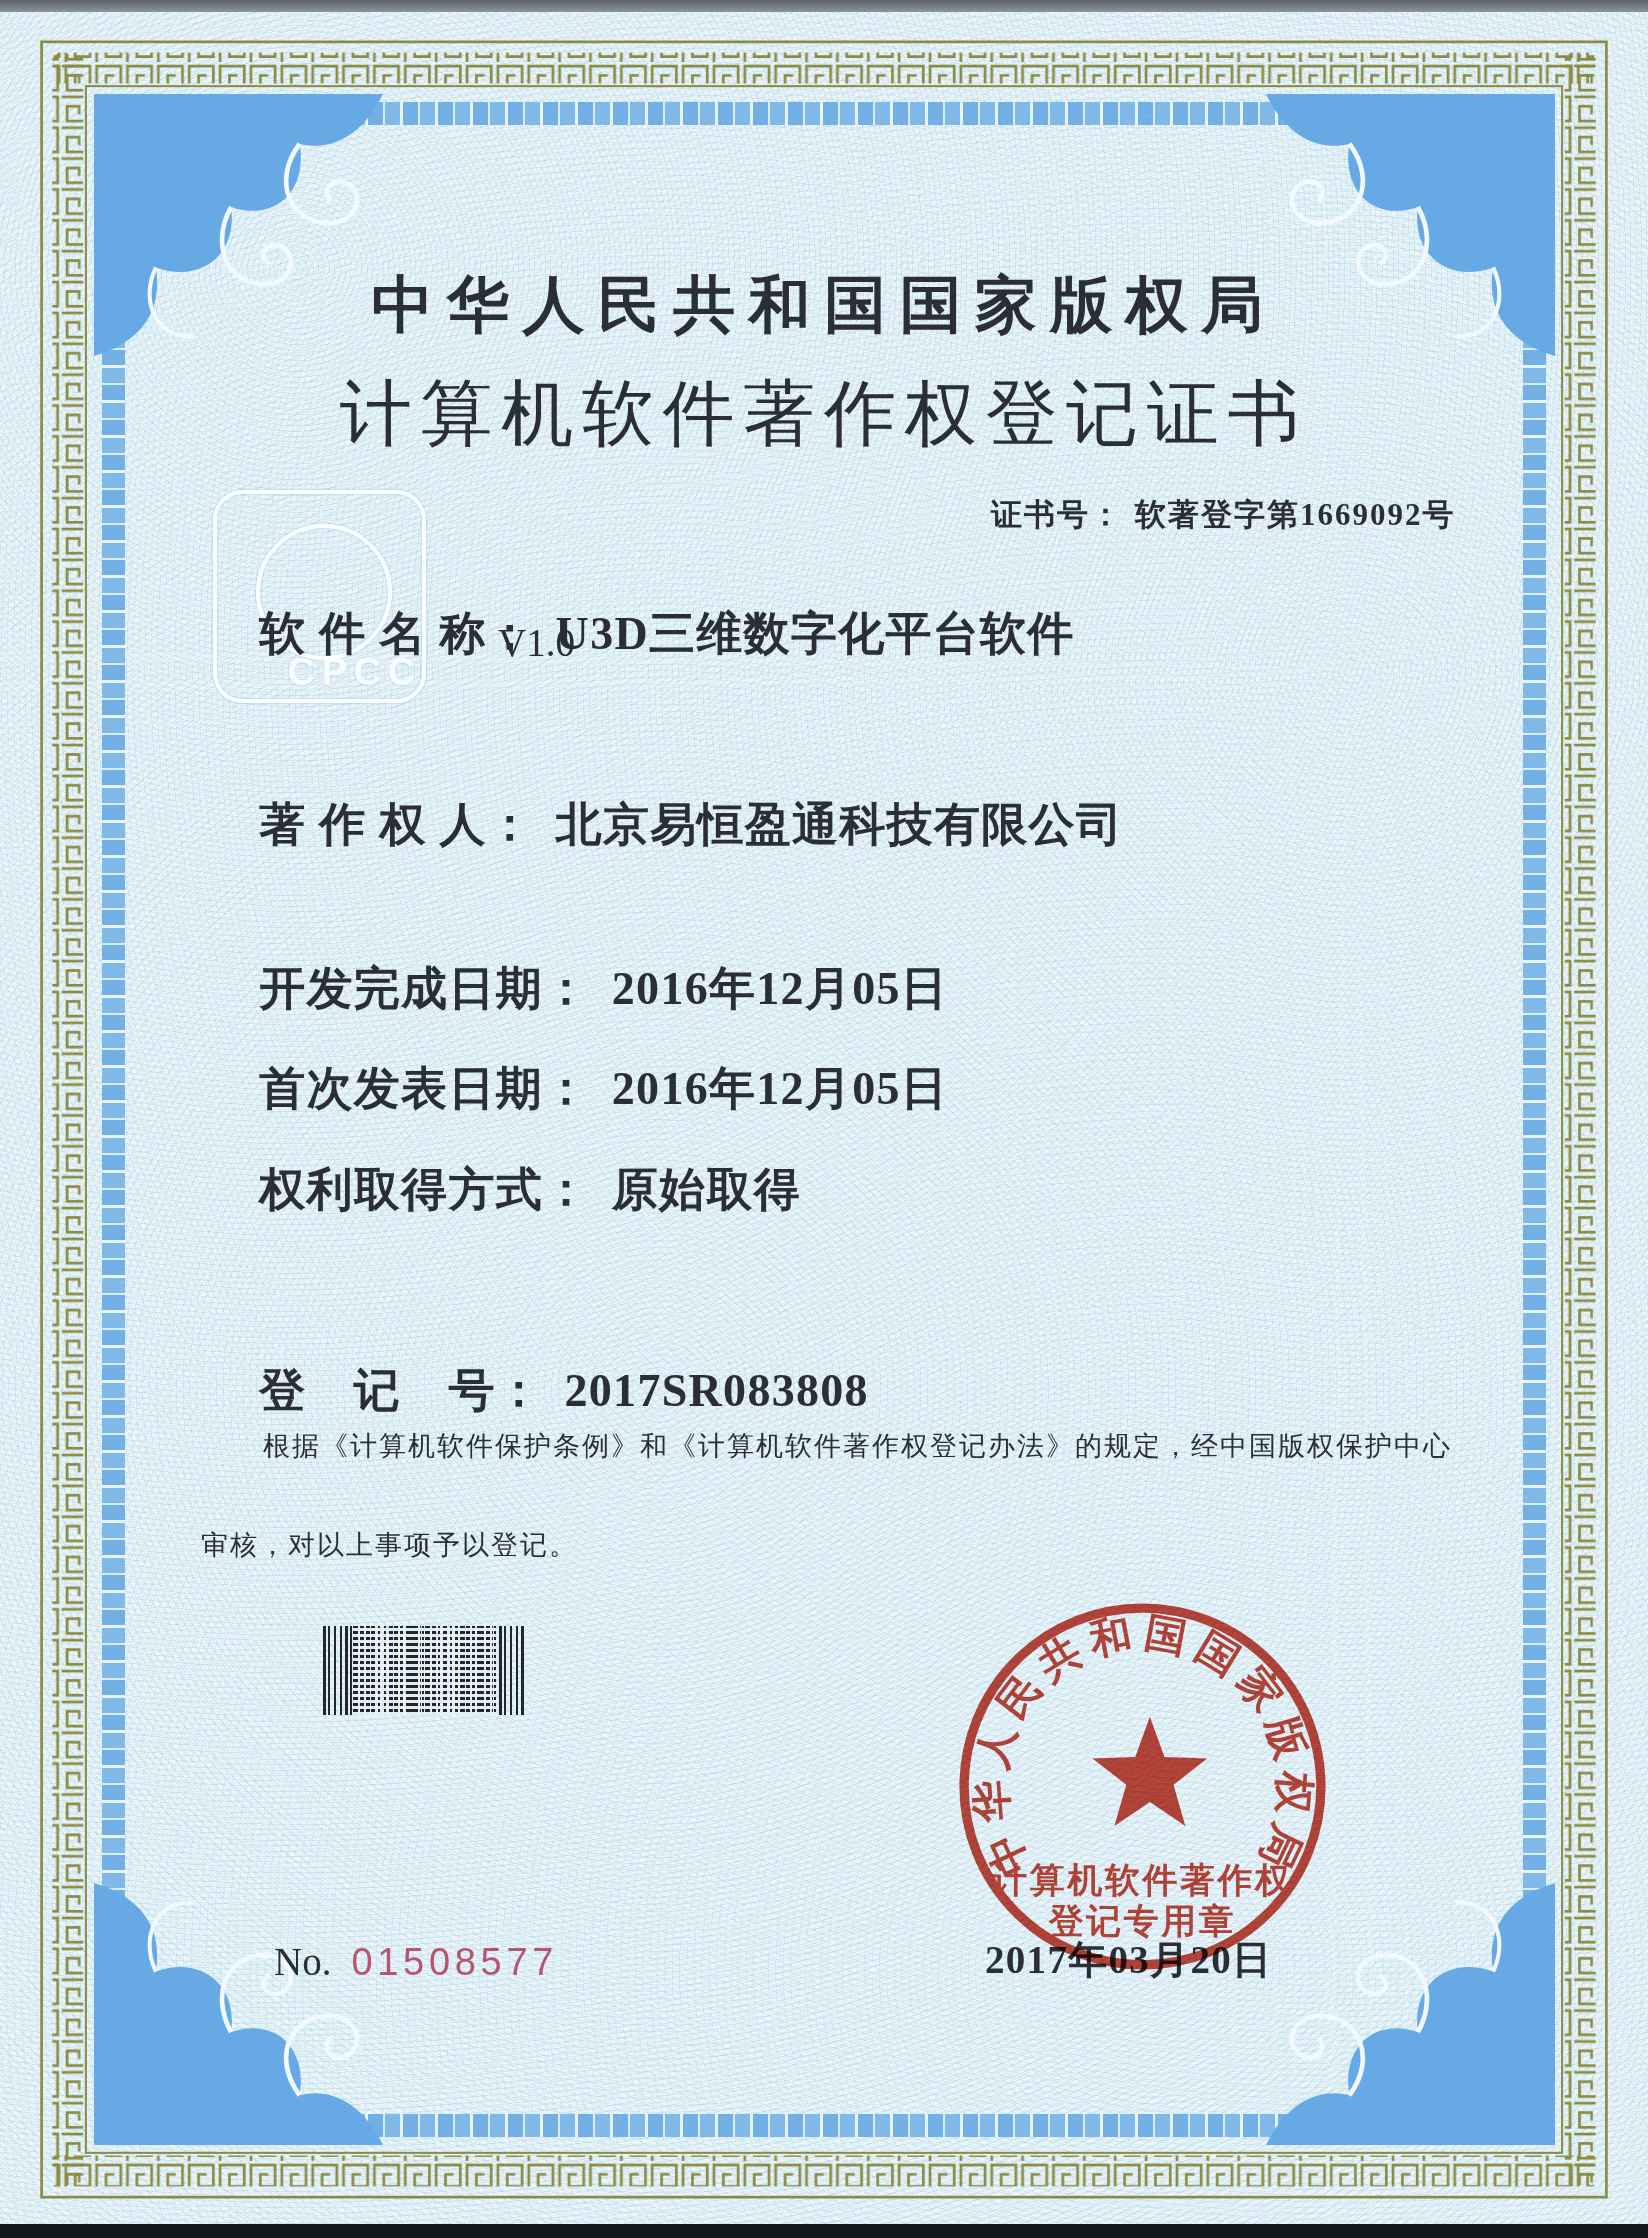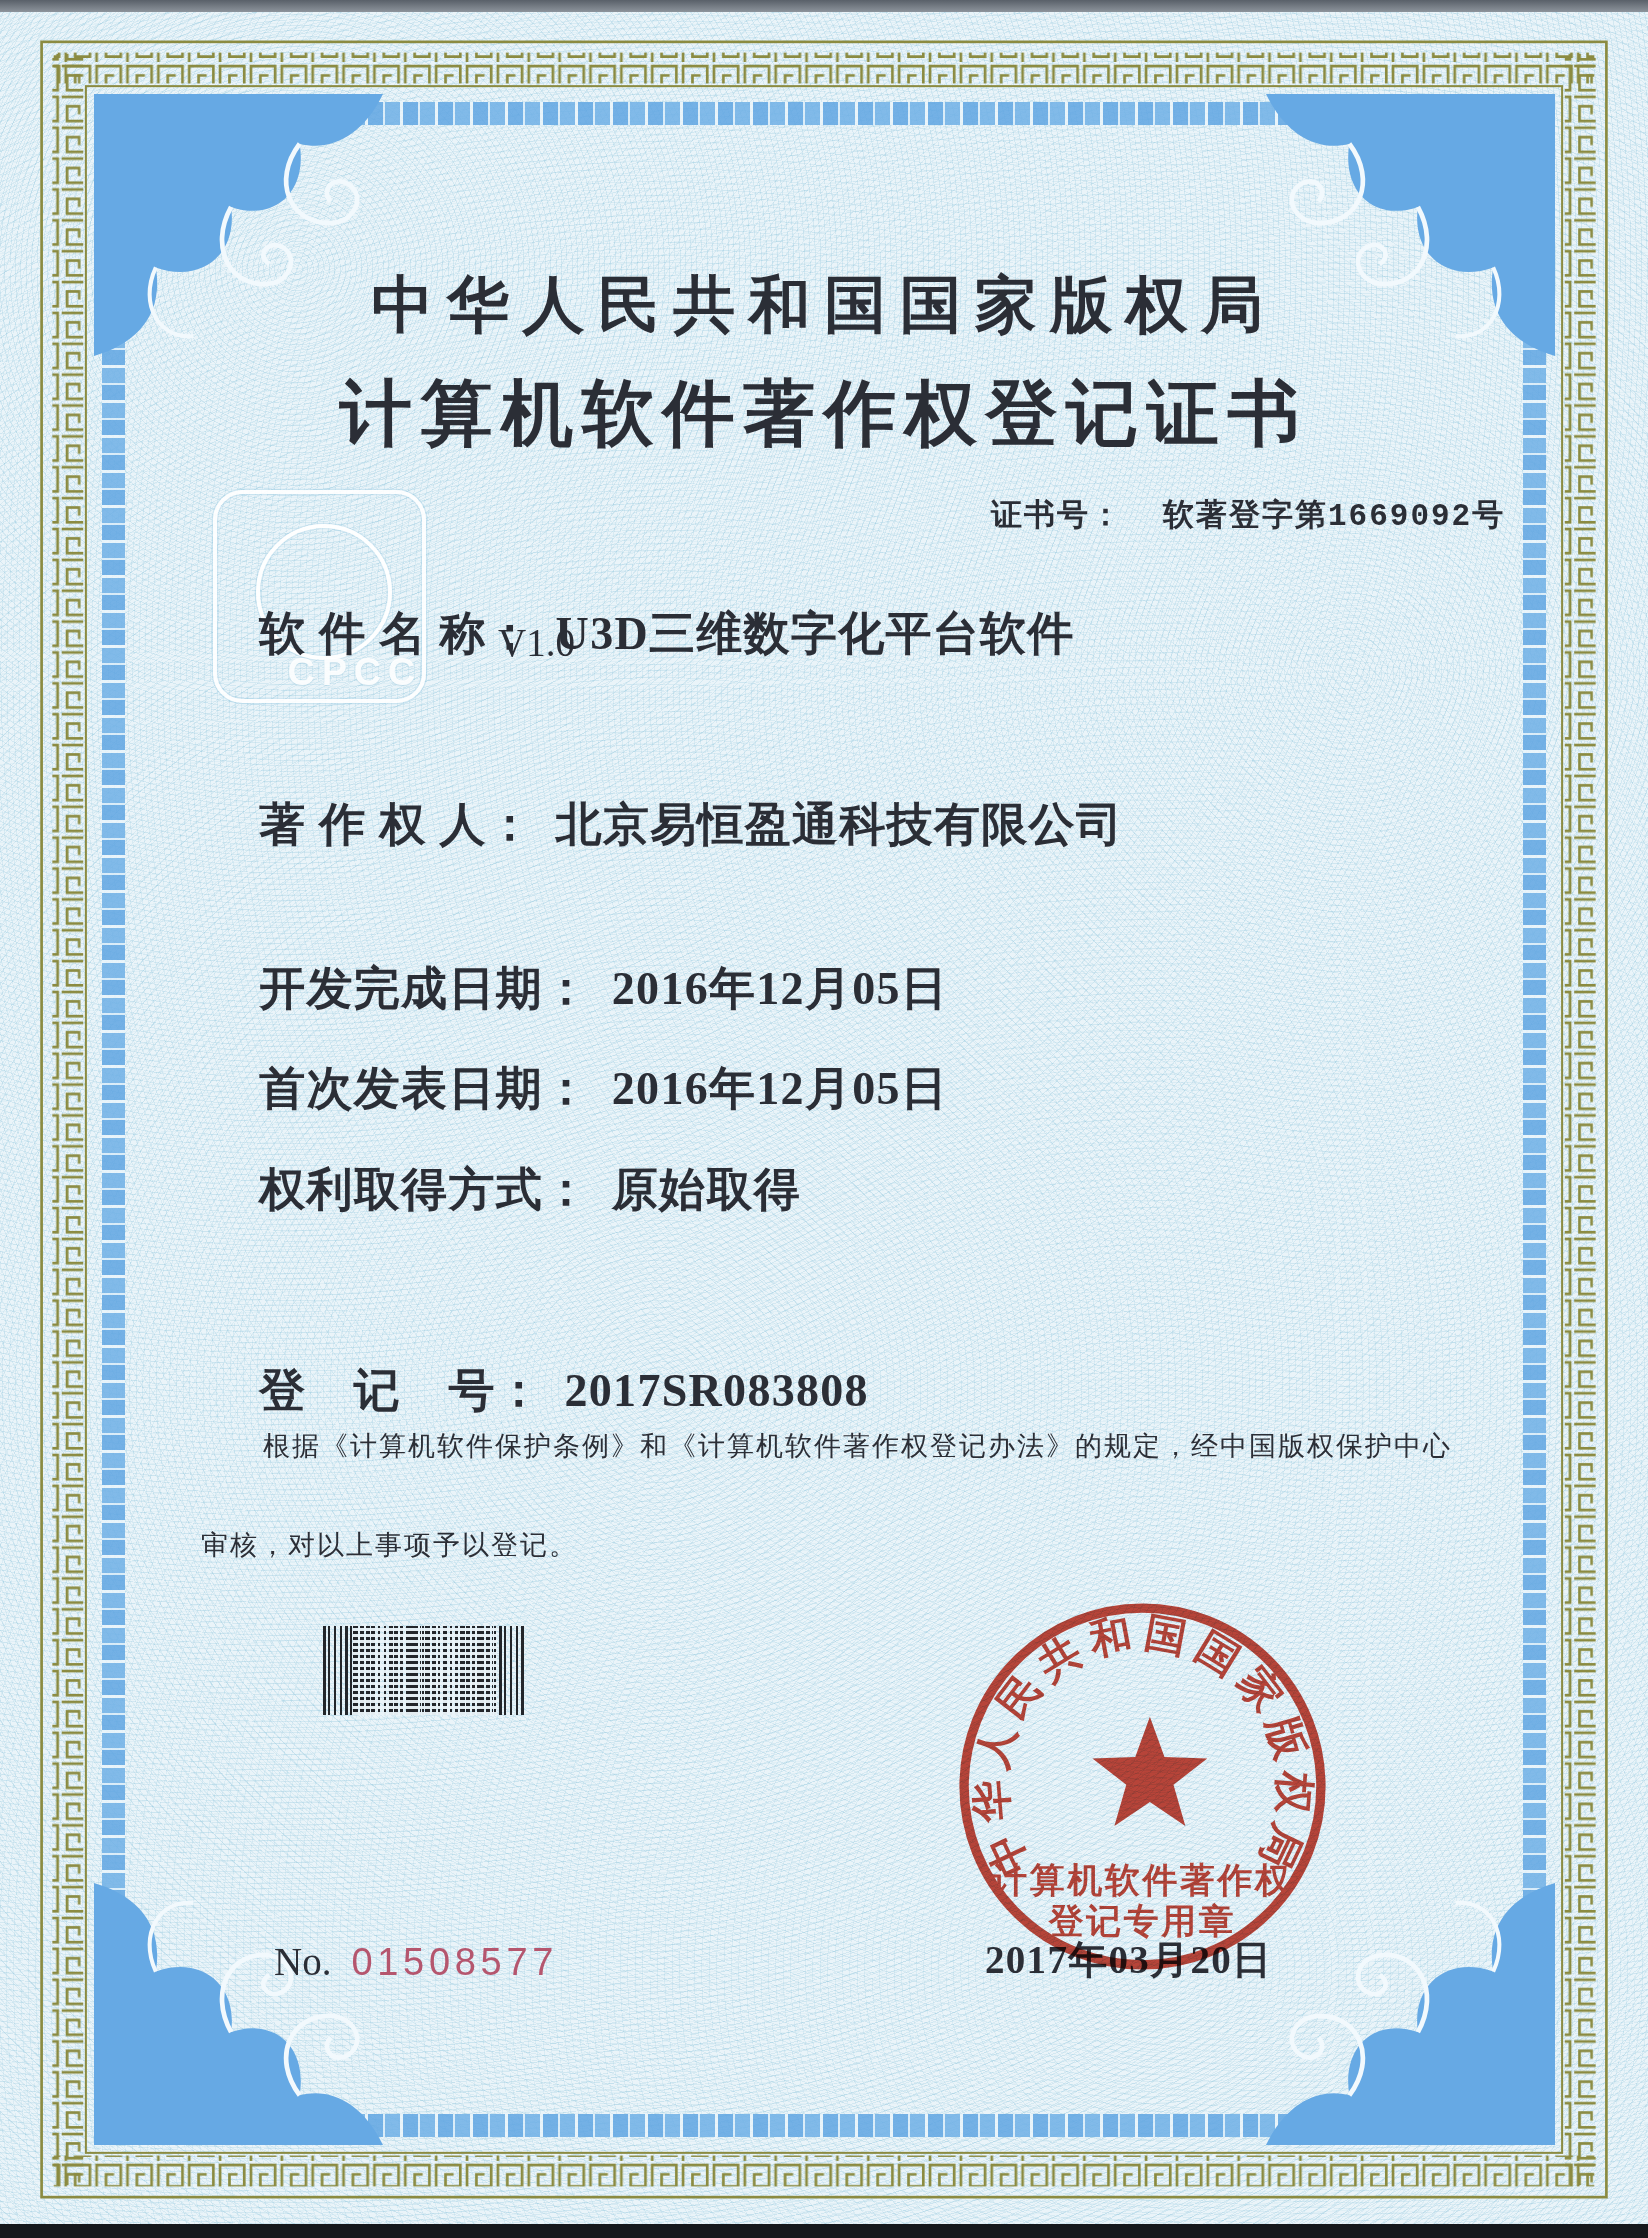--- a/index.html
+++ b/index.html
@@ -28,24 +28,24 @@
     box-shadow:0 0 0 1.3px rgba(150,200,225,.35), inset 0 0 0 1.3px rgba(150,200,225,.3);}
   .watermark .wm-circle{position:absolute;left:50%;top:46%;width:128px;height:128px;margin:-64px 0 0 -64px;
     border:4px solid rgba(255,255,255,.95);border-radius:50%;
     box-shadow:0 0 0 1.3px rgba(150,200,225,.3), inset 0 0 0 1.3px rgba(150,200,225,.28);}
   .watermark .wm-text{position:absolute;left:0;right:0;bottom:5.4px;text-align:right;
     font-family:"Liberation Sans",sans-serif;font-size:38px;font-weight:700;letter-spacing:6.7px;
     color:rgba(255,255,255,.92);text-shadow:0 0.7px 1.3px rgba(140,190,215,.45);}
   .authority{position:absolute;left:0;top:263px;width:100%;text-align:center;
     font-size:62px;font-weight:700;letter-spacing:13.4px;z-index:3;}
   .cert-title{position:absolute;left:0;top:366px;width:100%;text-align:center;
-    font-size:72px;font-weight:700;letter-spacing:8.7px;z-index:3;}
+    font-size:72px;font-weight:400;letter-spacing:8.7px;z-index:3;}
   .cert-no{position:absolute;left:991px;top:494px;font-size:31px;font-weight:700;
     letter-spacing:2px;z-index:3;}
-  .cert-no .val{margin-left:40px;font-family:Liberation Mono, monospace;}
+  .cert-no .val{margin-left:12px;}
   .row{position:absolute;left:208px;z-index:3;font-size:46px;font-weight:700;
     letter-spacing:1.3px;white-space:pre;}
   .row .lbl{display:inline-block;min-width:268px;}
   .row .val{margin-left:21.5px;}
   .val2{position:absolute;left:498px;top:620px;font-size:39px;font-weight:400;z-index:3;}
   .paragraph{position:absolute;left:201px;top:1397px;width:1268px;z-index:3;
     font-size:27px;line-height:99px;letter-spacing:2px;text-indent:62px;}
   .barcode{position:absolute;left:323px;top:1626px;width:203px;height:89px;z-index:3;
     background:repeating-linear-gradient(90deg,#23262b 0 3.4px,transparent 3.4px 5.4px,#23262b 5.4px 6.7px,transparent 6.7px 10.7px,#23262b 10.7px 12.8px,transparent 12.8px 17.4px,#23262b 17.4px 19px,transparent 19px 22px);}
   .barcode .matrix{position:absolute;left:29.5px;right:29.5px;top:0;bottom:0;

